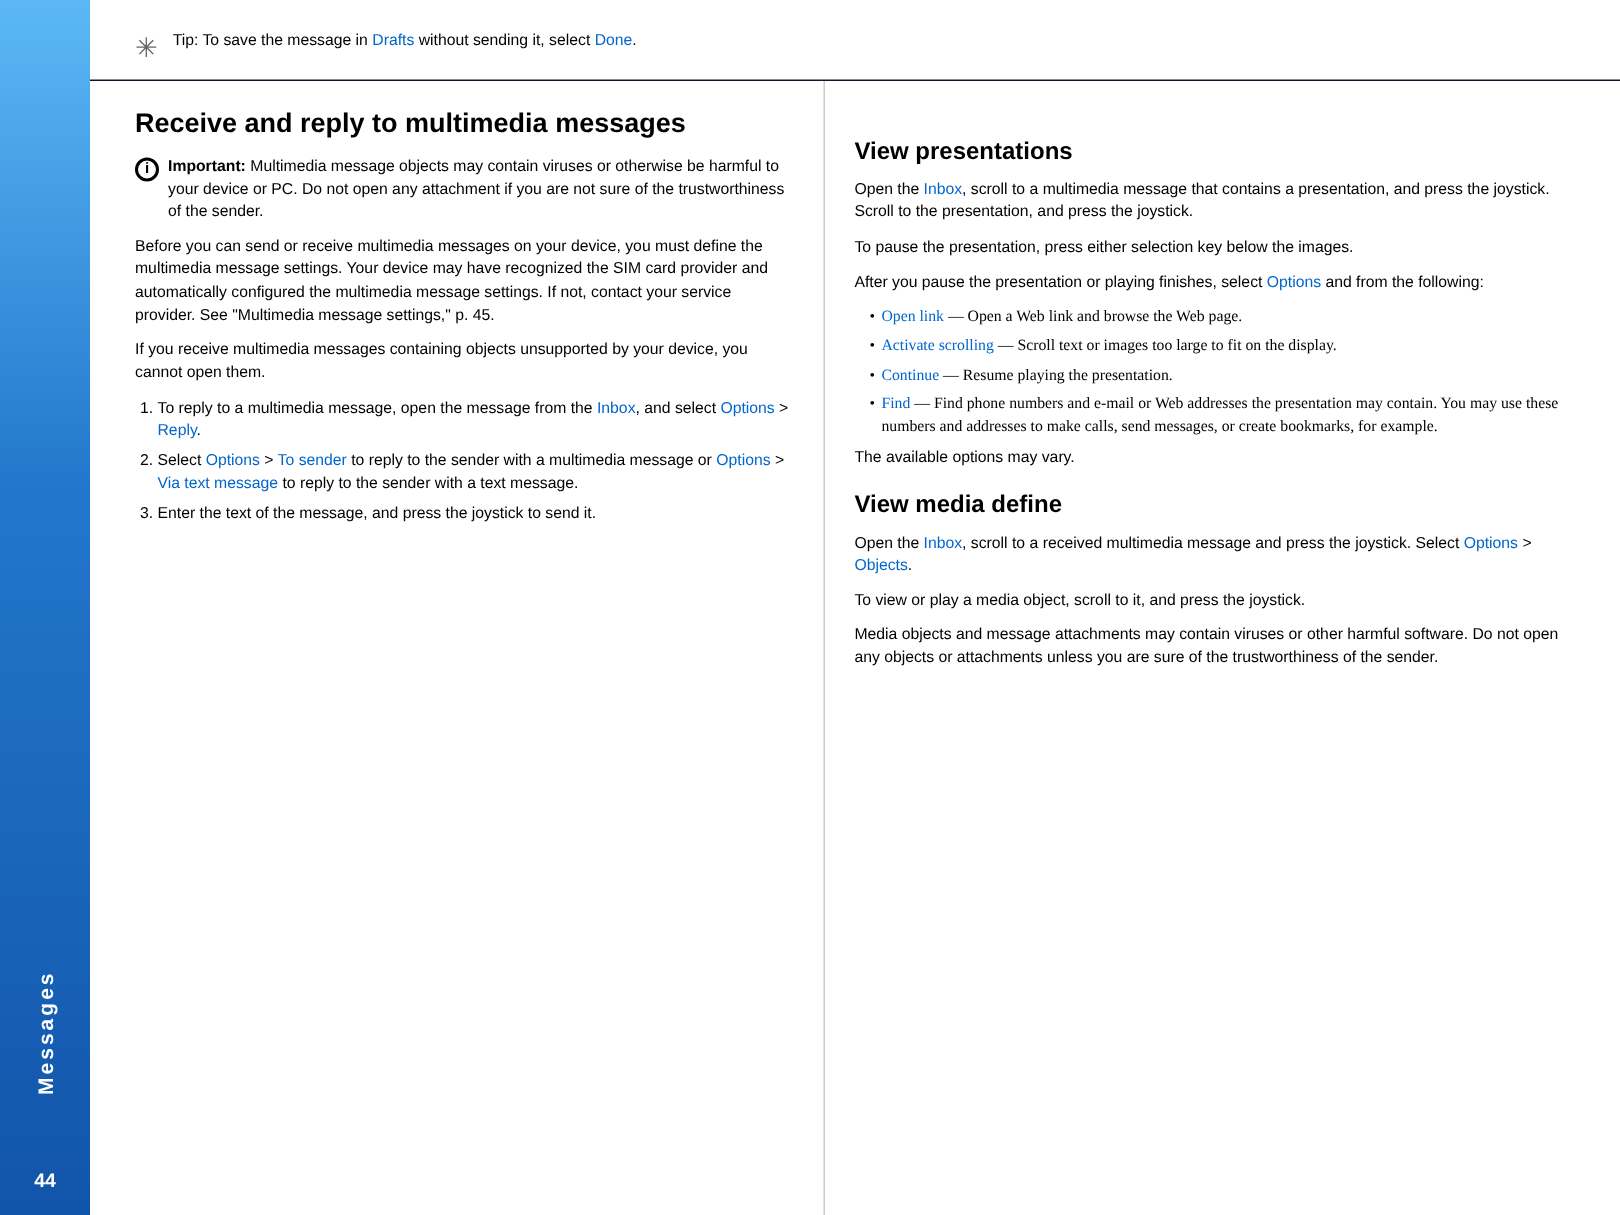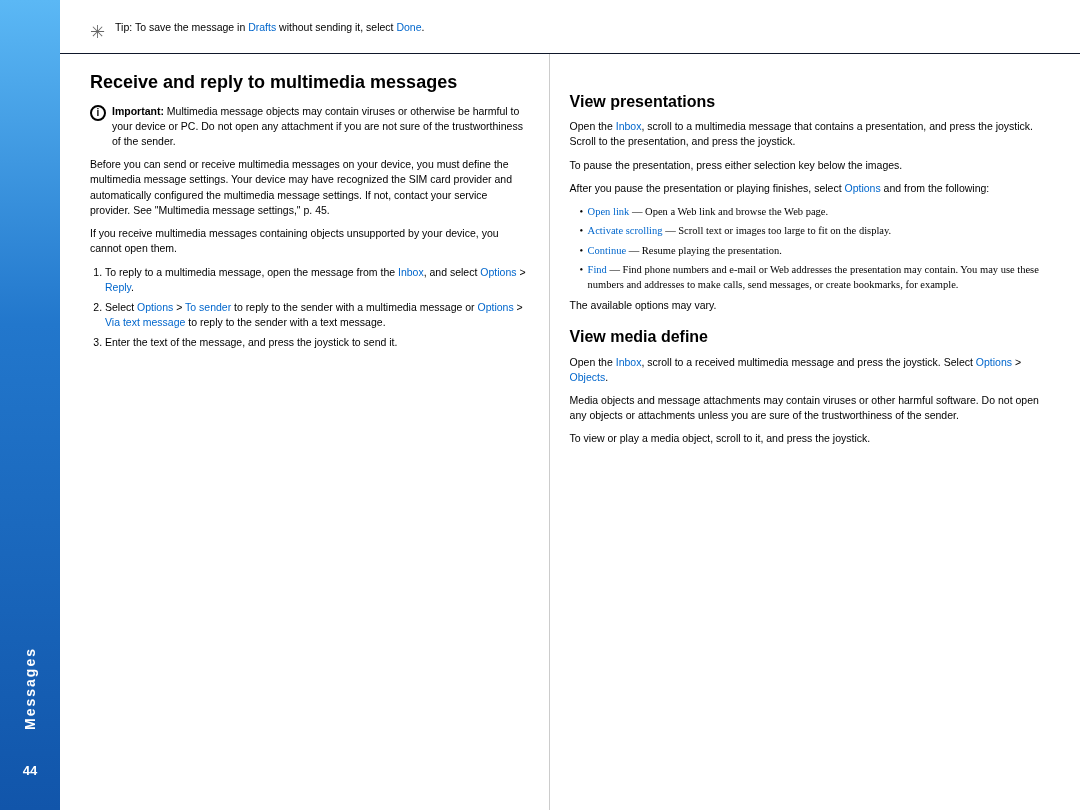--- a/index.html
+++ b/index.html
@@ -41,21 +41,21 @@
       letter-spacing: 2px;
       position: absolute;
       bottom: 80px;
       left: 50%;
       transform: translateX(-50%) rotate(180deg);
       white-space: nowrap;
     }
 
     .page-number {
       position: absolute;
-      bottom: 32px;
+      bottom: 16px;
       left: 50%;
       transform: translateX(-50%);
       color: #fff;
       font-weight: bold;
       font-size: 13px;
     }
 
     
     .main-content {
       flex: 1;
@@ -281,22 +281,22 @@
         </ul>
 
         <p class="body-text">The available options may vary.</p>
 
         <div class="section-title-small section-gap">View media define</div>
 
         <p class="body-text">
           Open the <a class="link">Inbox</a>, scroll to a received multimedia message and press the joystick. Select <a class="link">Options</a> &gt; <a class="link">Objects</a>.
         </p>
 
+        <p class="body-text">To view or play a media object, scroll to it, and press the joystick.</p>
+
         <p class="body-text">Media objects and message attachments may contain viruses or other harmful software. Do not open any objects or attachments unless you are sure of the trustworthiness of the sender.</p>
-
-        <p class="body-text">To view or play a media object, scroll to it, and press the joystick.</p>
 
       </div>
 
     </div>
   </div>
 
 </div>
 
 </body></html>

